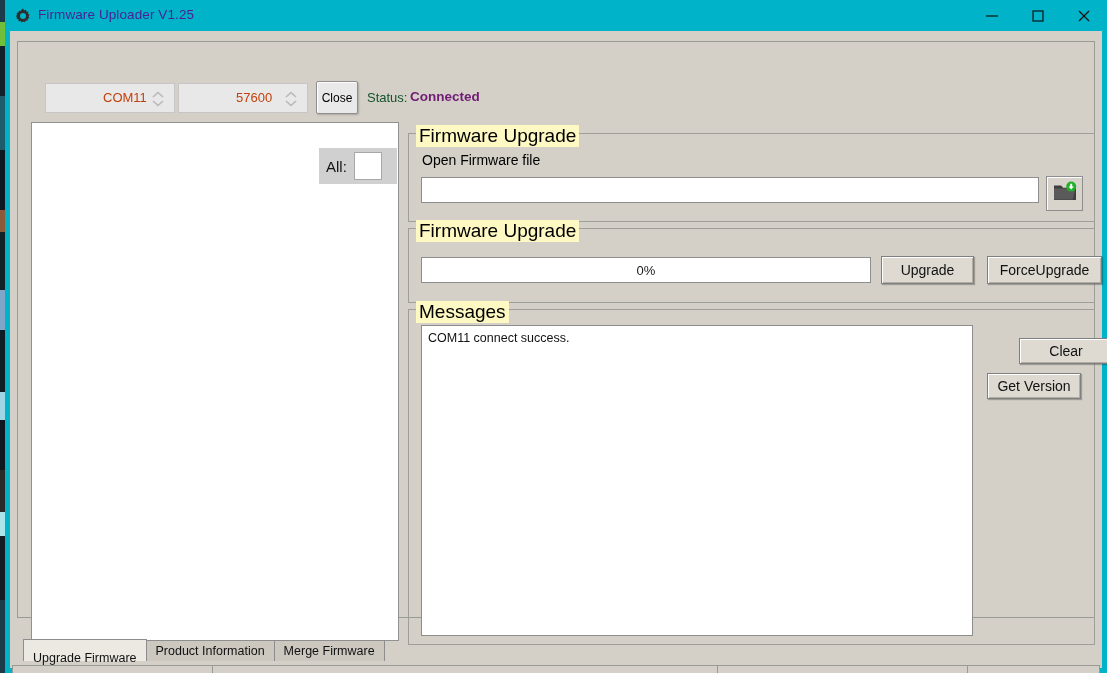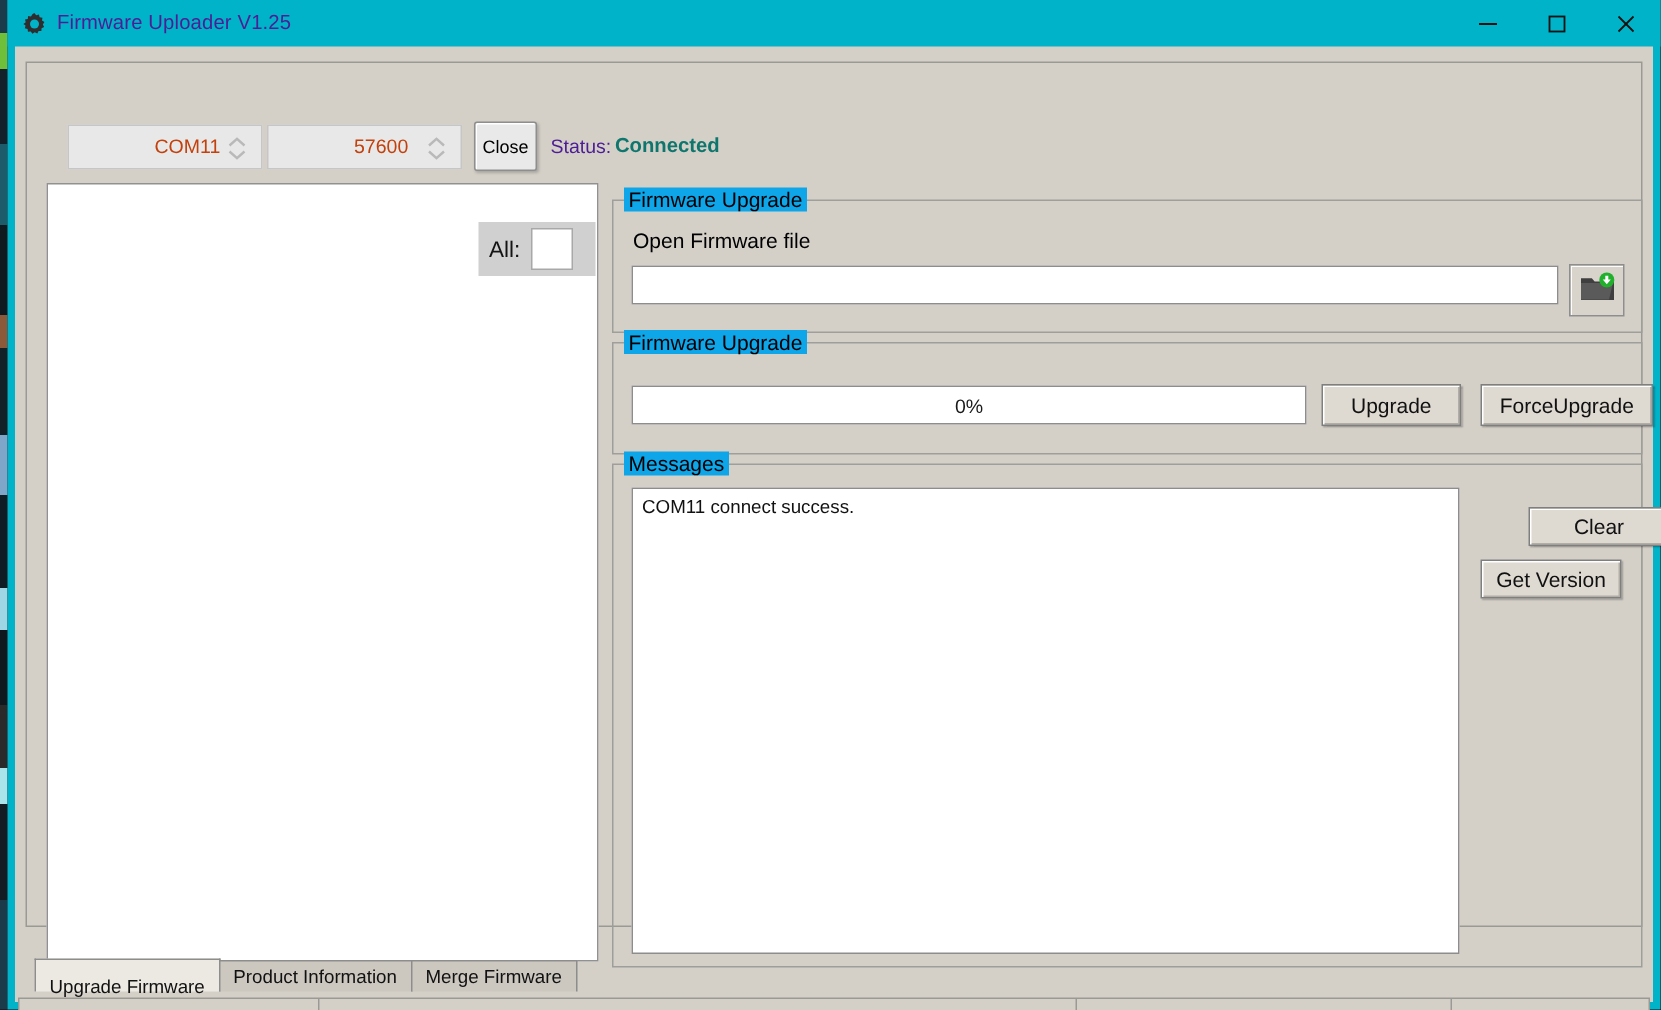--- a/index.html
+++ b/index.html
@@ -136,28 +136,28 @@
     border-radius: 2px;
     box-shadow: inset 1px 1px 0 #ffffff, 1px 1px 2px rgba(0,0,0,0.20);
     display: flex; align-items: center; justify-content: center;
     font-size: 12px;
     box-sizing: border-box;
   }
   #status-label {
     position: absolute;
     left: 349px; top: 48px;
     font-size: 13px;
-    color: #4c1d95;
+    color: #14532d;
   }
   #status-value {
     position: absolute;
     left: 392px; top: 47px;
     font-size: 13.5px;
     font-weight: bold;
-    color: #0f766e;
+    color: #701a75;
   }
 
   
   #device-list {
     position: absolute;
     left: 13px; top: 80px;
     width: 368px; height: 519px;
     background: #ffffff;
     border: 1px solid #919191;
     box-sizing: border-box;
@@ -186,23 +186,23 @@
 
   
   .groupbox {
     position: absolute;
     border: 1px solid #9e9e9a;
     box-sizing: border-box;
   }
   .groupbox > .gb-title {
     position: absolute;
     top: -9px; left: 7px;
-    background: #0ea5e9;
+    background: #fef9c3;
     padding: 0 3px;
-    font-size: 14px;
+    font-size: 19px;
     color: #000;
     white-space: nowrap;
   }
 
   #gb-open { left: 390px; top: 91px; width: 687px; height: 89px; }
   #open-file-label {
     position: absolute;
     left: 13px; top: 18px;
     font-size: 14px;
   }

